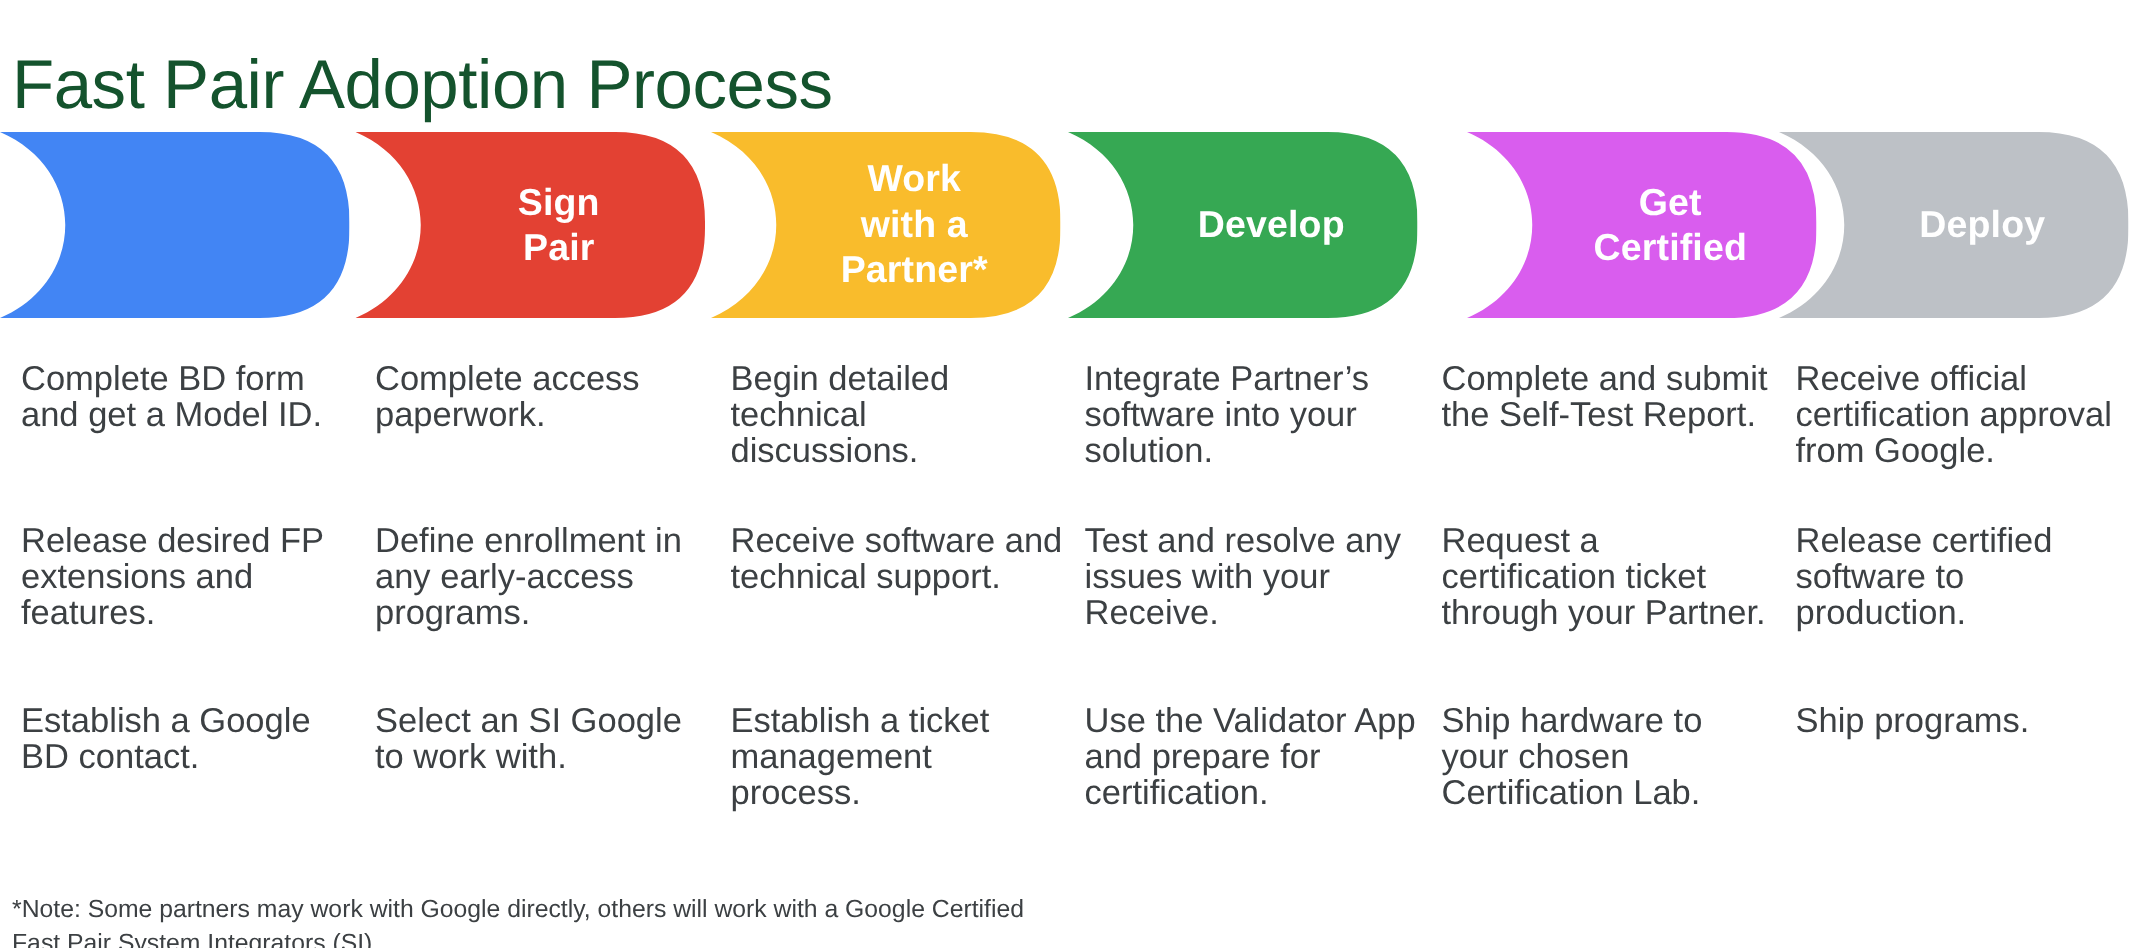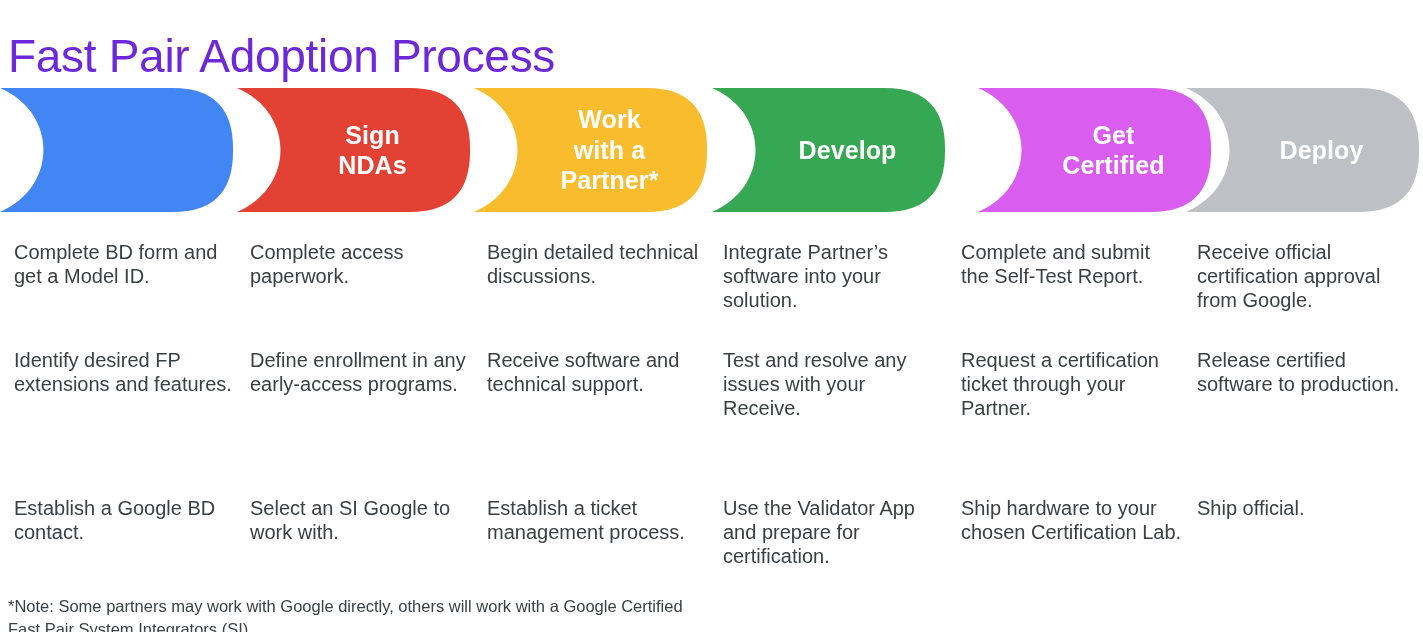--- a/index.html
+++ b/index.html
@@ -17,21 +17,21 @@
     position: relative;
   }
 
   #page-title {
     position: absolute;
     left: 8px;
     top: -4px;
     font-size: 46px;
     font-weight: 400;
     letter-spacing: -0.3px;
-    color: #6d28d9;
+    color: #14532d;
     white-space: nowrap;
     line-height: 58px;
   }
 
   
   #stage-band {
     position: absolute;
     left: 0;
     top: 88px;
     width: 1423px;
@@ -75,23 +75,23 @@
     width: 1423px;
     height: 320px;
   }
   .column {
     position: absolute;
     top: 0;
     width: 222px;
   }
   .bullet-row-0 { position: absolute; top: 0px; }
   .bullet-row-1 { position: absolute; top: 108px; }
-  .bullet-row-2 { position: absolute; top: 228px; margin-top: 28px; }
+  .bullet-row-2 { position: absolute; top: 228px; }
   .bullet {
-    font-size: 20px;
+    font-size: 23px;
     line-height: 24px;
     color: #3c4043;
     font-weight: 400;
     width: 222px;
   }
 
   #footnote {
     position: absolute;
     left: 8px;
     top: 578px;
@@ -110,21 +110,21 @@
     <div class="stage" style="left: 0px; width: 233px;">
       <svg viewBox="0 0 233 124" preserveAspectRatio="none">
         <path d="M 0,0 L 173,0 Q 233,0 233,60 L 233,64 Q 233,124 173,124 L 0,124 C 58,99.2 58,24.8 0,0 Z" fill="#4285F4"></path>
       </svg>
     </div>
     <div class="stage" style="left: 237px; width: 233px;">
       <svg viewBox="0 0 233 124" preserveAspectRatio="none">
         <path d="M 0,0 L 173,0 Q 233,0 233,60 L 233,64 Q 233,124 173,124 L 0,124 C 58,99.2 58,24.8 0,0 Z" fill="#E34133"></path>
       </svg>
       <div class="stage-label" style="left: 44px; width: 183px;">Sign
-NDAs</div>
+Pair</div>
     </div>
     <div class="stage" style="left: 712px; width: 233px;">
       <svg viewBox="0 0 233 124" preserveAspectRatio="none">
         <path d="M 0,0 L 173,0 Q 233,0 233,60 L 233,64 Q 233,124 173,124 L 0,124 C 58,99.2 58,24.8 0,0 Z" fill="#36A853"></path>
       </svg>
       <div class="stage-label" style="left: 44px; width: 183px;">Develop</div>
     </div>
     <div class="stage" style="left: 474px; width: 233px;">
       <svg viewBox="0 0 233 124" preserveAspectRatio="none">
         <path d="M 0,0 L 173,0 Q 233,0 233,60 L 233,64 Q 233,124 173,124 L 0,124 C 58,99.2 58,24.8 0,0 Z" fill="#F9BC2C"></path>
@@ -147,21 +147,21 @@
       <div class="stage-label" style="left: 44px; width: 183px; text-align: center;">Deploy</div>
     </div>
   </div>
 
 <div id="columns">
     <div class="column" style="left: 14px;">
       <div class="bullet-row-0">
         <div class="bullet">Complete BD form and get a Model ID.</div>
       </div>
       <div class="bullet-row-1">
-        <div class="bullet">Identify desired FP extensions and features.</div>
+        <div class="bullet">Release desired FP extensions and features.</div>
       </div>
       <div class="bullet-row-2">
         <div class="bullet">Establish a Google BD contact.</div>
       </div>
     </div>
     <div class="column" style="left: 250px;">
       <div class="bullet-row-0">
         <div class="bullet">Complete access paperwork.</div>
       </div>
       <div class="bullet-row-1">
@@ -205,18 +205,18 @@
       </div>
     </div>
     <div class="column" style="left: 1197px;">
       <div class="bullet-row-0">
         <div class="bullet">Receive official certification approval from Google.</div>
       </div>
       <div class="bullet-row-1">
         <div class="bullet">Release certified software to production.</div>
       </div>
       <div class="bullet-row-2">
-        <div class="bullet">Ship official.</div>
+        <div class="bullet">Ship programs.</div>
       </div>
     </div>
   </div>
 
 <p id="footnote">*Note: Some partners may work with Google directly, others will work with a Google Certified Fast Pair System Integrators (SI).</p>
 
 </body></html>

